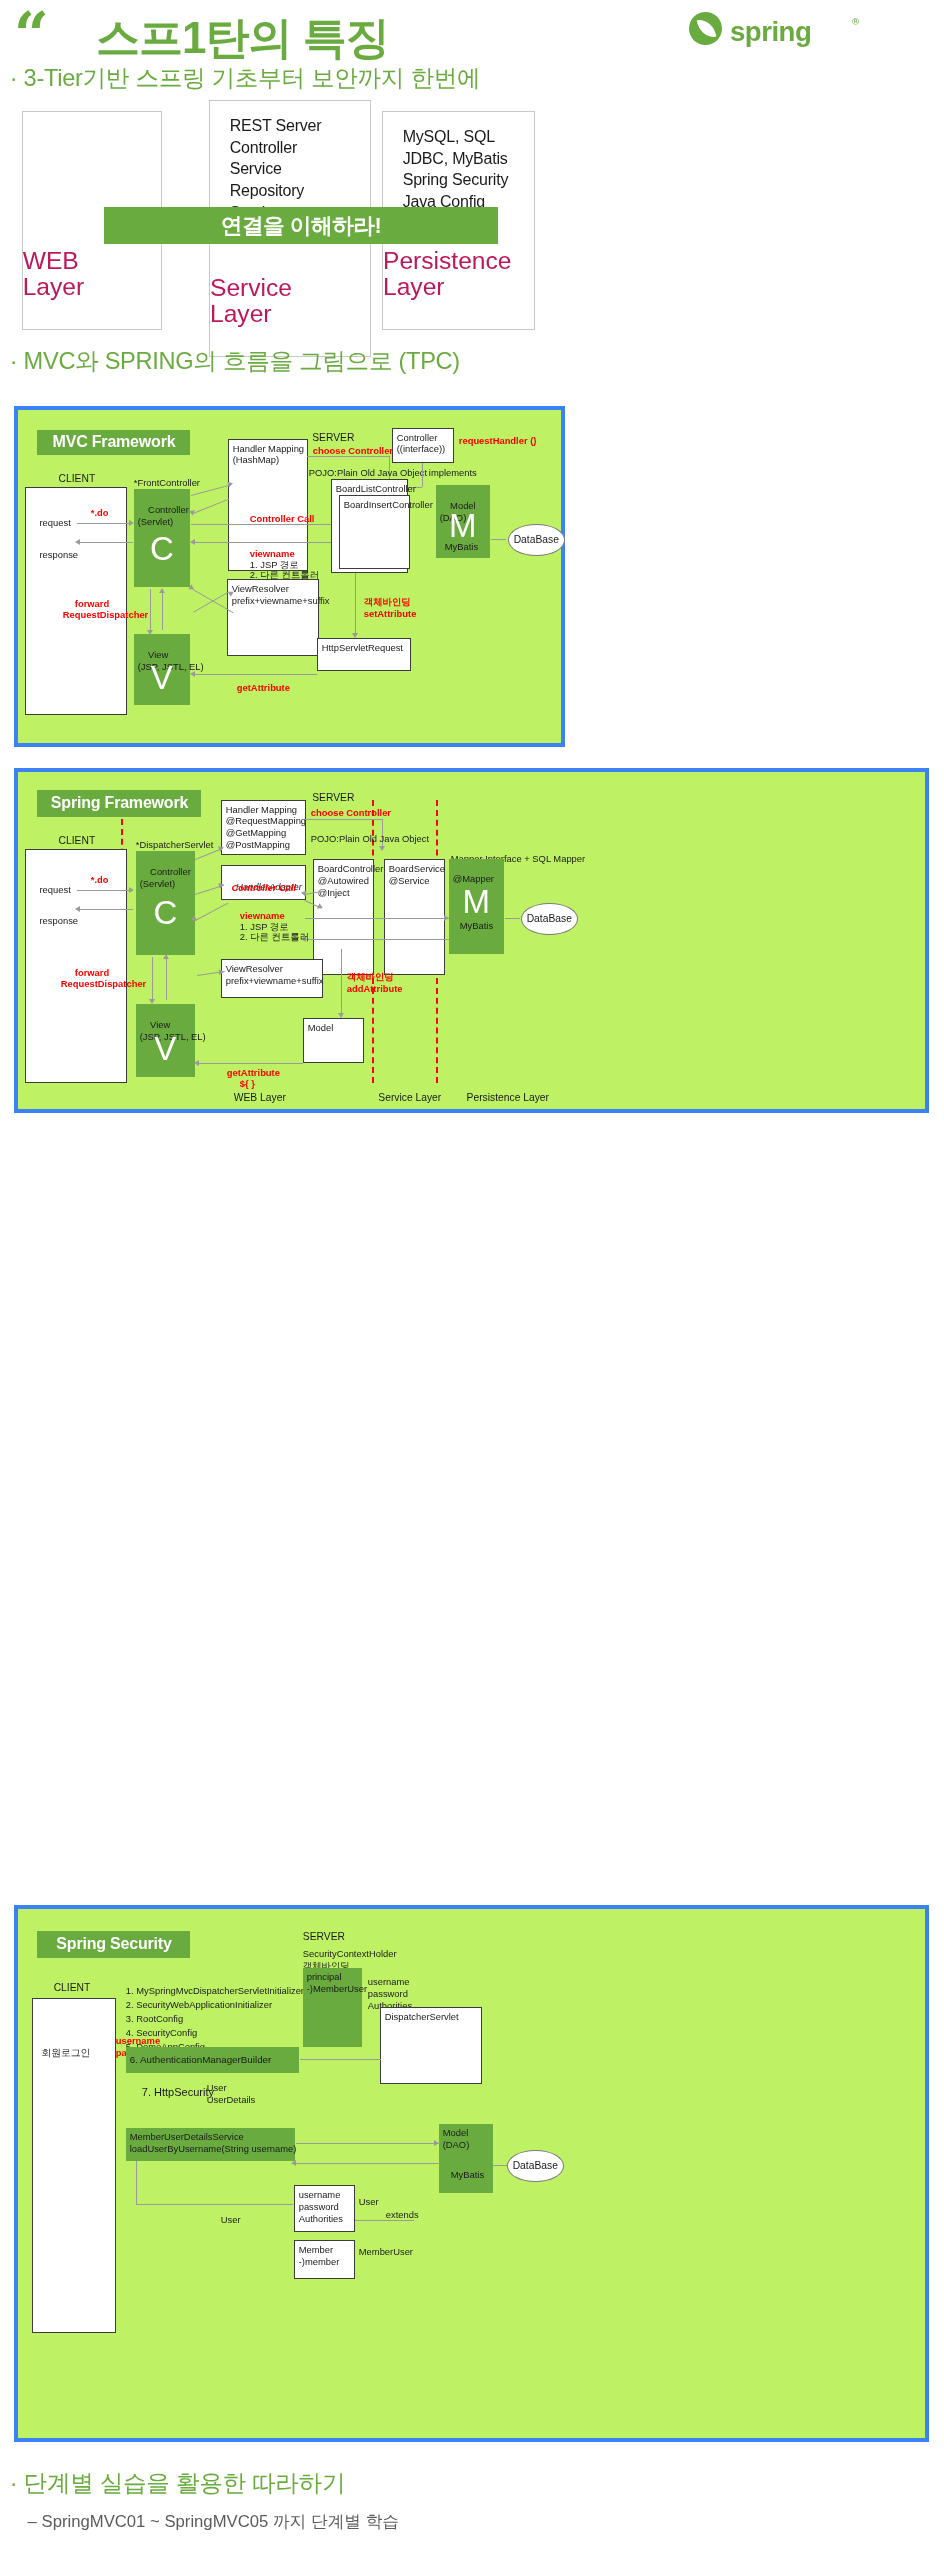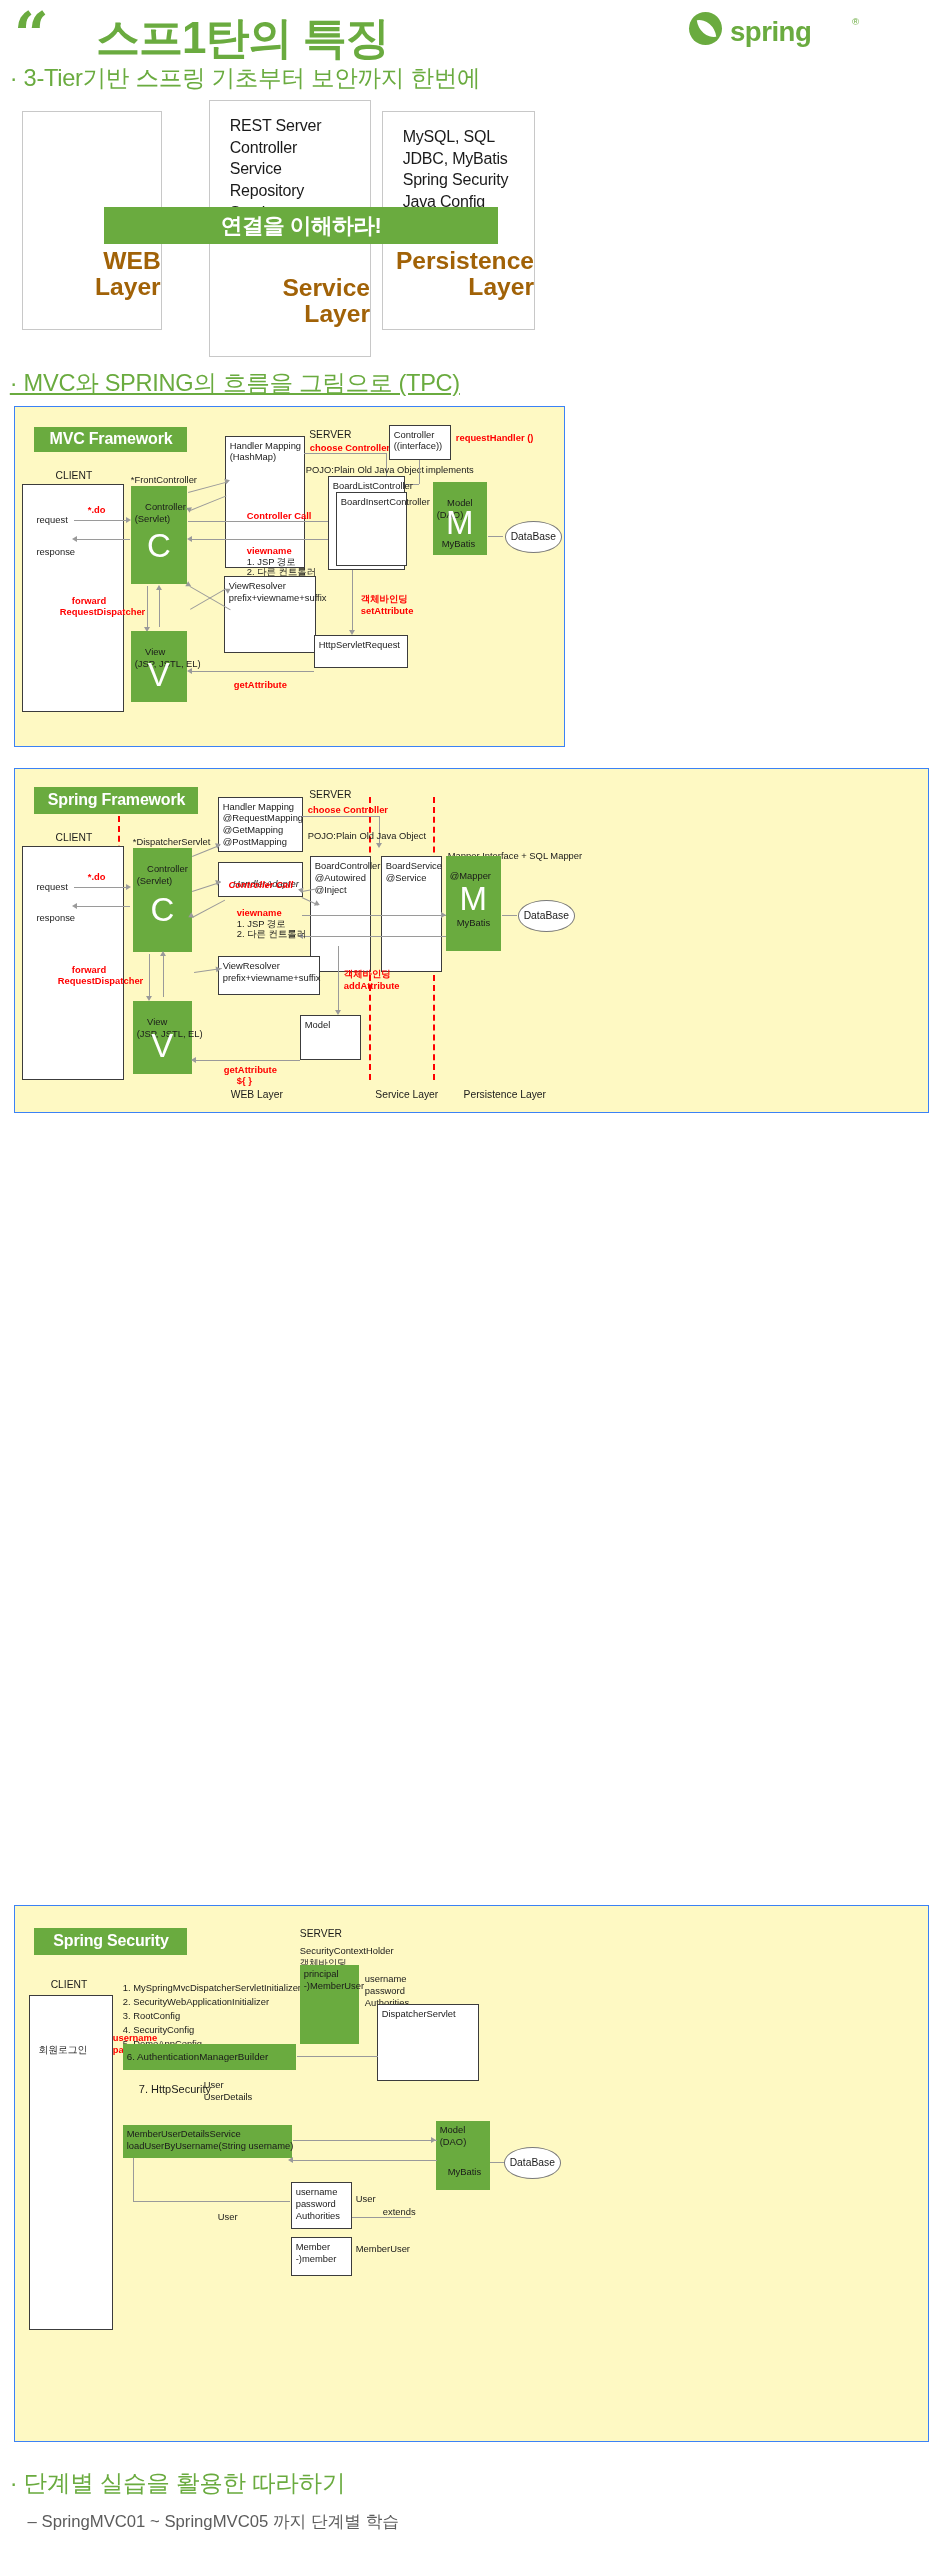--- a/index.html
+++ b/index.html
@@ -45,33 +45,33 @@
   
   .tier-card{
     position:absolute; border:1px solid #c8c8c8; background:#ffffff;
     box-sizing:border-box;
   }
   .tier-list{
     position:absolute; left:19.7px; top:13.8px; font-size:16px; line-height:1.36;
     color:#1a1a1a; white-space:pre; letter-spacing:-0.2px;
   }
   .tier-layer{
-    position:absolute; left:0; right:0; bottom:29.5px; text-align:right;
-    font-size:24.6px; font-weight:bold; color:#a16207; line-height:1.05;
+    position:absolute; left:0; right:0; bottom:29.5px; text-align:left;
+    font-size:24.6px; font-weight:normal; color:#be185d; line-height:1.05;
     white-space:pre;
   }
   #connect-banner{
     position:absolute; background:#6aab3f; color:#ffffff;
     font-size:21.7px; font-weight:bold; text-align:center;
     display:flex; align-items:center; justify-content:center; letter-spacing:-0.5px;
   }
 
   
   .panel{
-    position:absolute; border:1px solid #3b82f6; background:#fef9c3;
+    position:absolute; border:4px solid #3b82f6; background:#bef264;
     box-sizing:border-box;
   }
   .panel-title{
     position:absolute; background:#6aab3f; color:#ffffff;
     font-size:16px; font-weight:bold; display:flex; align-items:center;
     justify-content:center; letter-spacing:-0.2px;
   }
   .box{
     position:absolute; border:1px solid #3c3c3c; background:#ffffff;
     box-sizing:border-box; font-size:9.4px; line-height:1.25; color:#1a1a1a;
@@ -139,21 +139,21 @@
 <div class="tier-card" style="left:382px; top:111px; width:153px; height:219px;">
   <div class="tier-list">MySQL, SQL
 JDBC, MyBatis
 Spring Security
 Java Config</div>
   <div class="tier-layer">Persistence
 Layer</div>
 </div>
 <div id="connect-banner" style="left:104px; top:207px; width:394px; height:37px;">연결을 이해하라!</div>
 
-<div class="bullet-line" style="left:9.8px; top:367px;text-decoration:underline;">· MVC와 SPRING의 흐름을 그림으로 (TPC)</div>
+<div class="bullet-line" style="left:9.8px; top:345px;">· MVC와 SPRING의 흐름을 그림으로 (TPC)</div>
 
 <div class="panel" style="left:13.8px; top:406px; width:551px; height:341px;">
 
   <div class="panel-title" style="left:19.7px; top:19.7px; width:153px; height:25.6px;">MVC Framework</div>
 
   <div class="lbl c" style="left:27.6px; top:63px; width:63px; font-size:10.3px;">CLIENT</div>
   <div class="lbl c" style="left:281px; top:21.7px; width:69px; font-size:10.3px;">SERVER</div>
 
   <div class="box" style="left:6.9px; top:77px; width:102px; height:228px;"></div>
 

